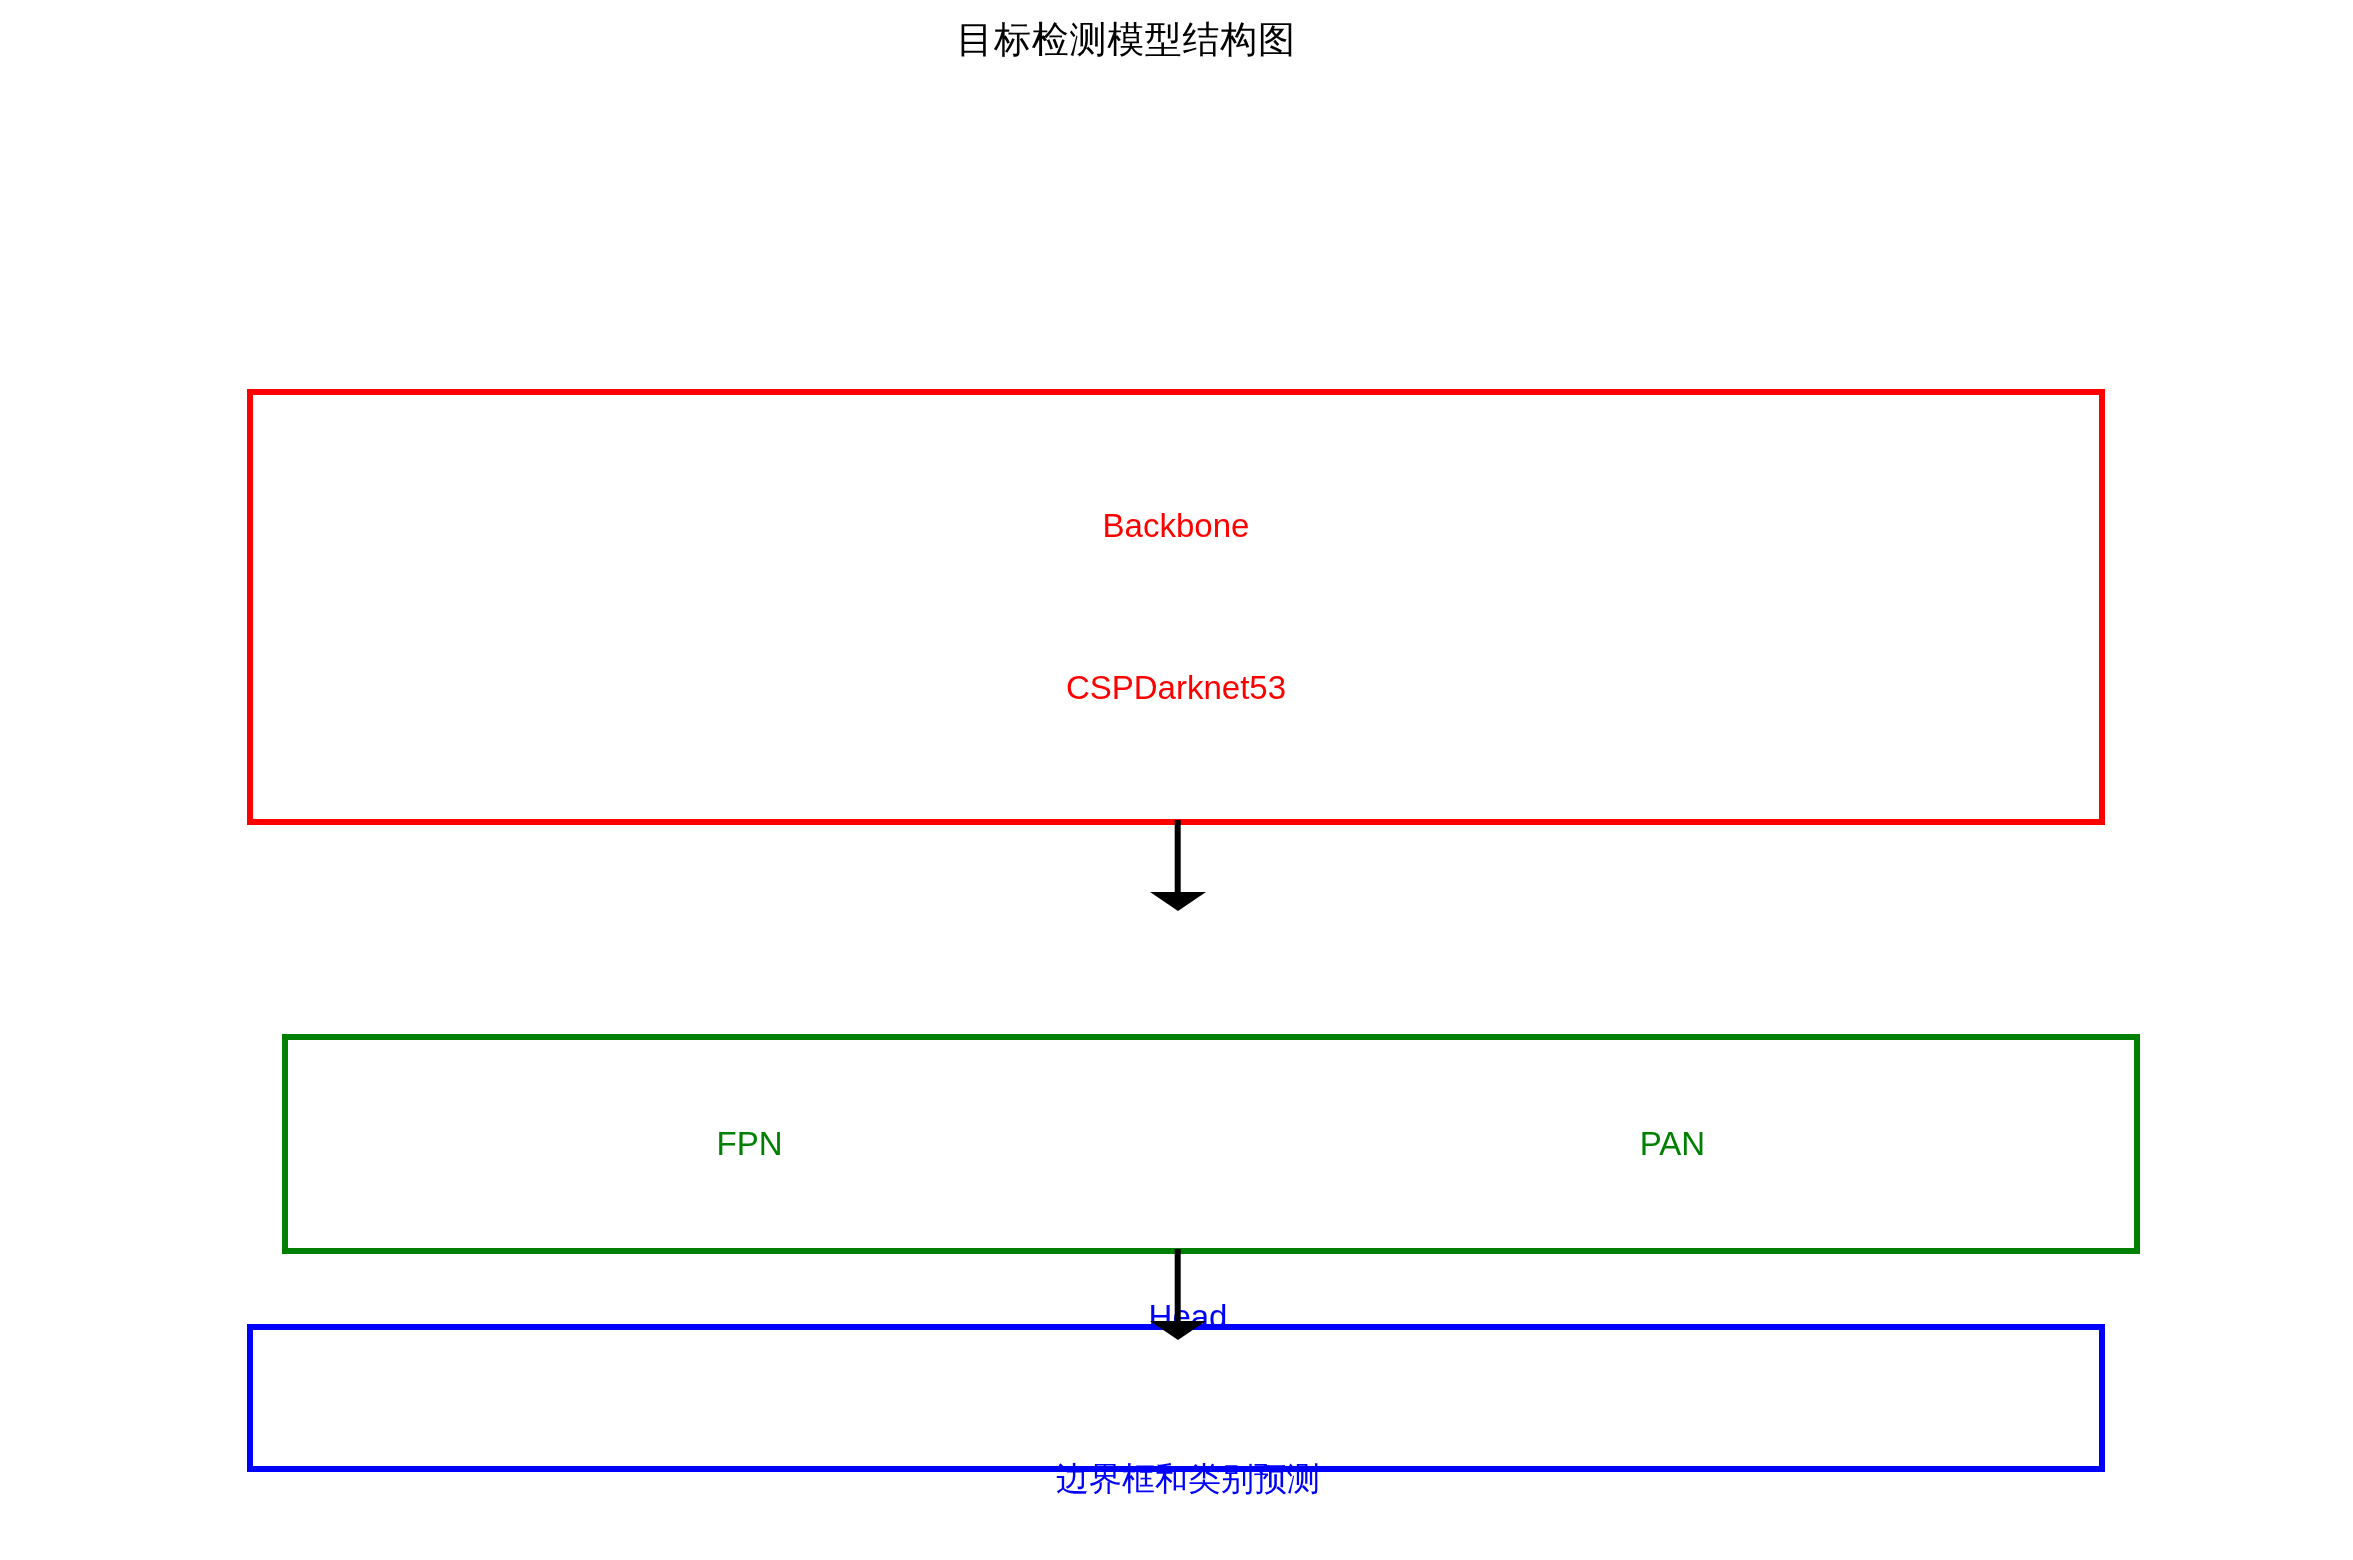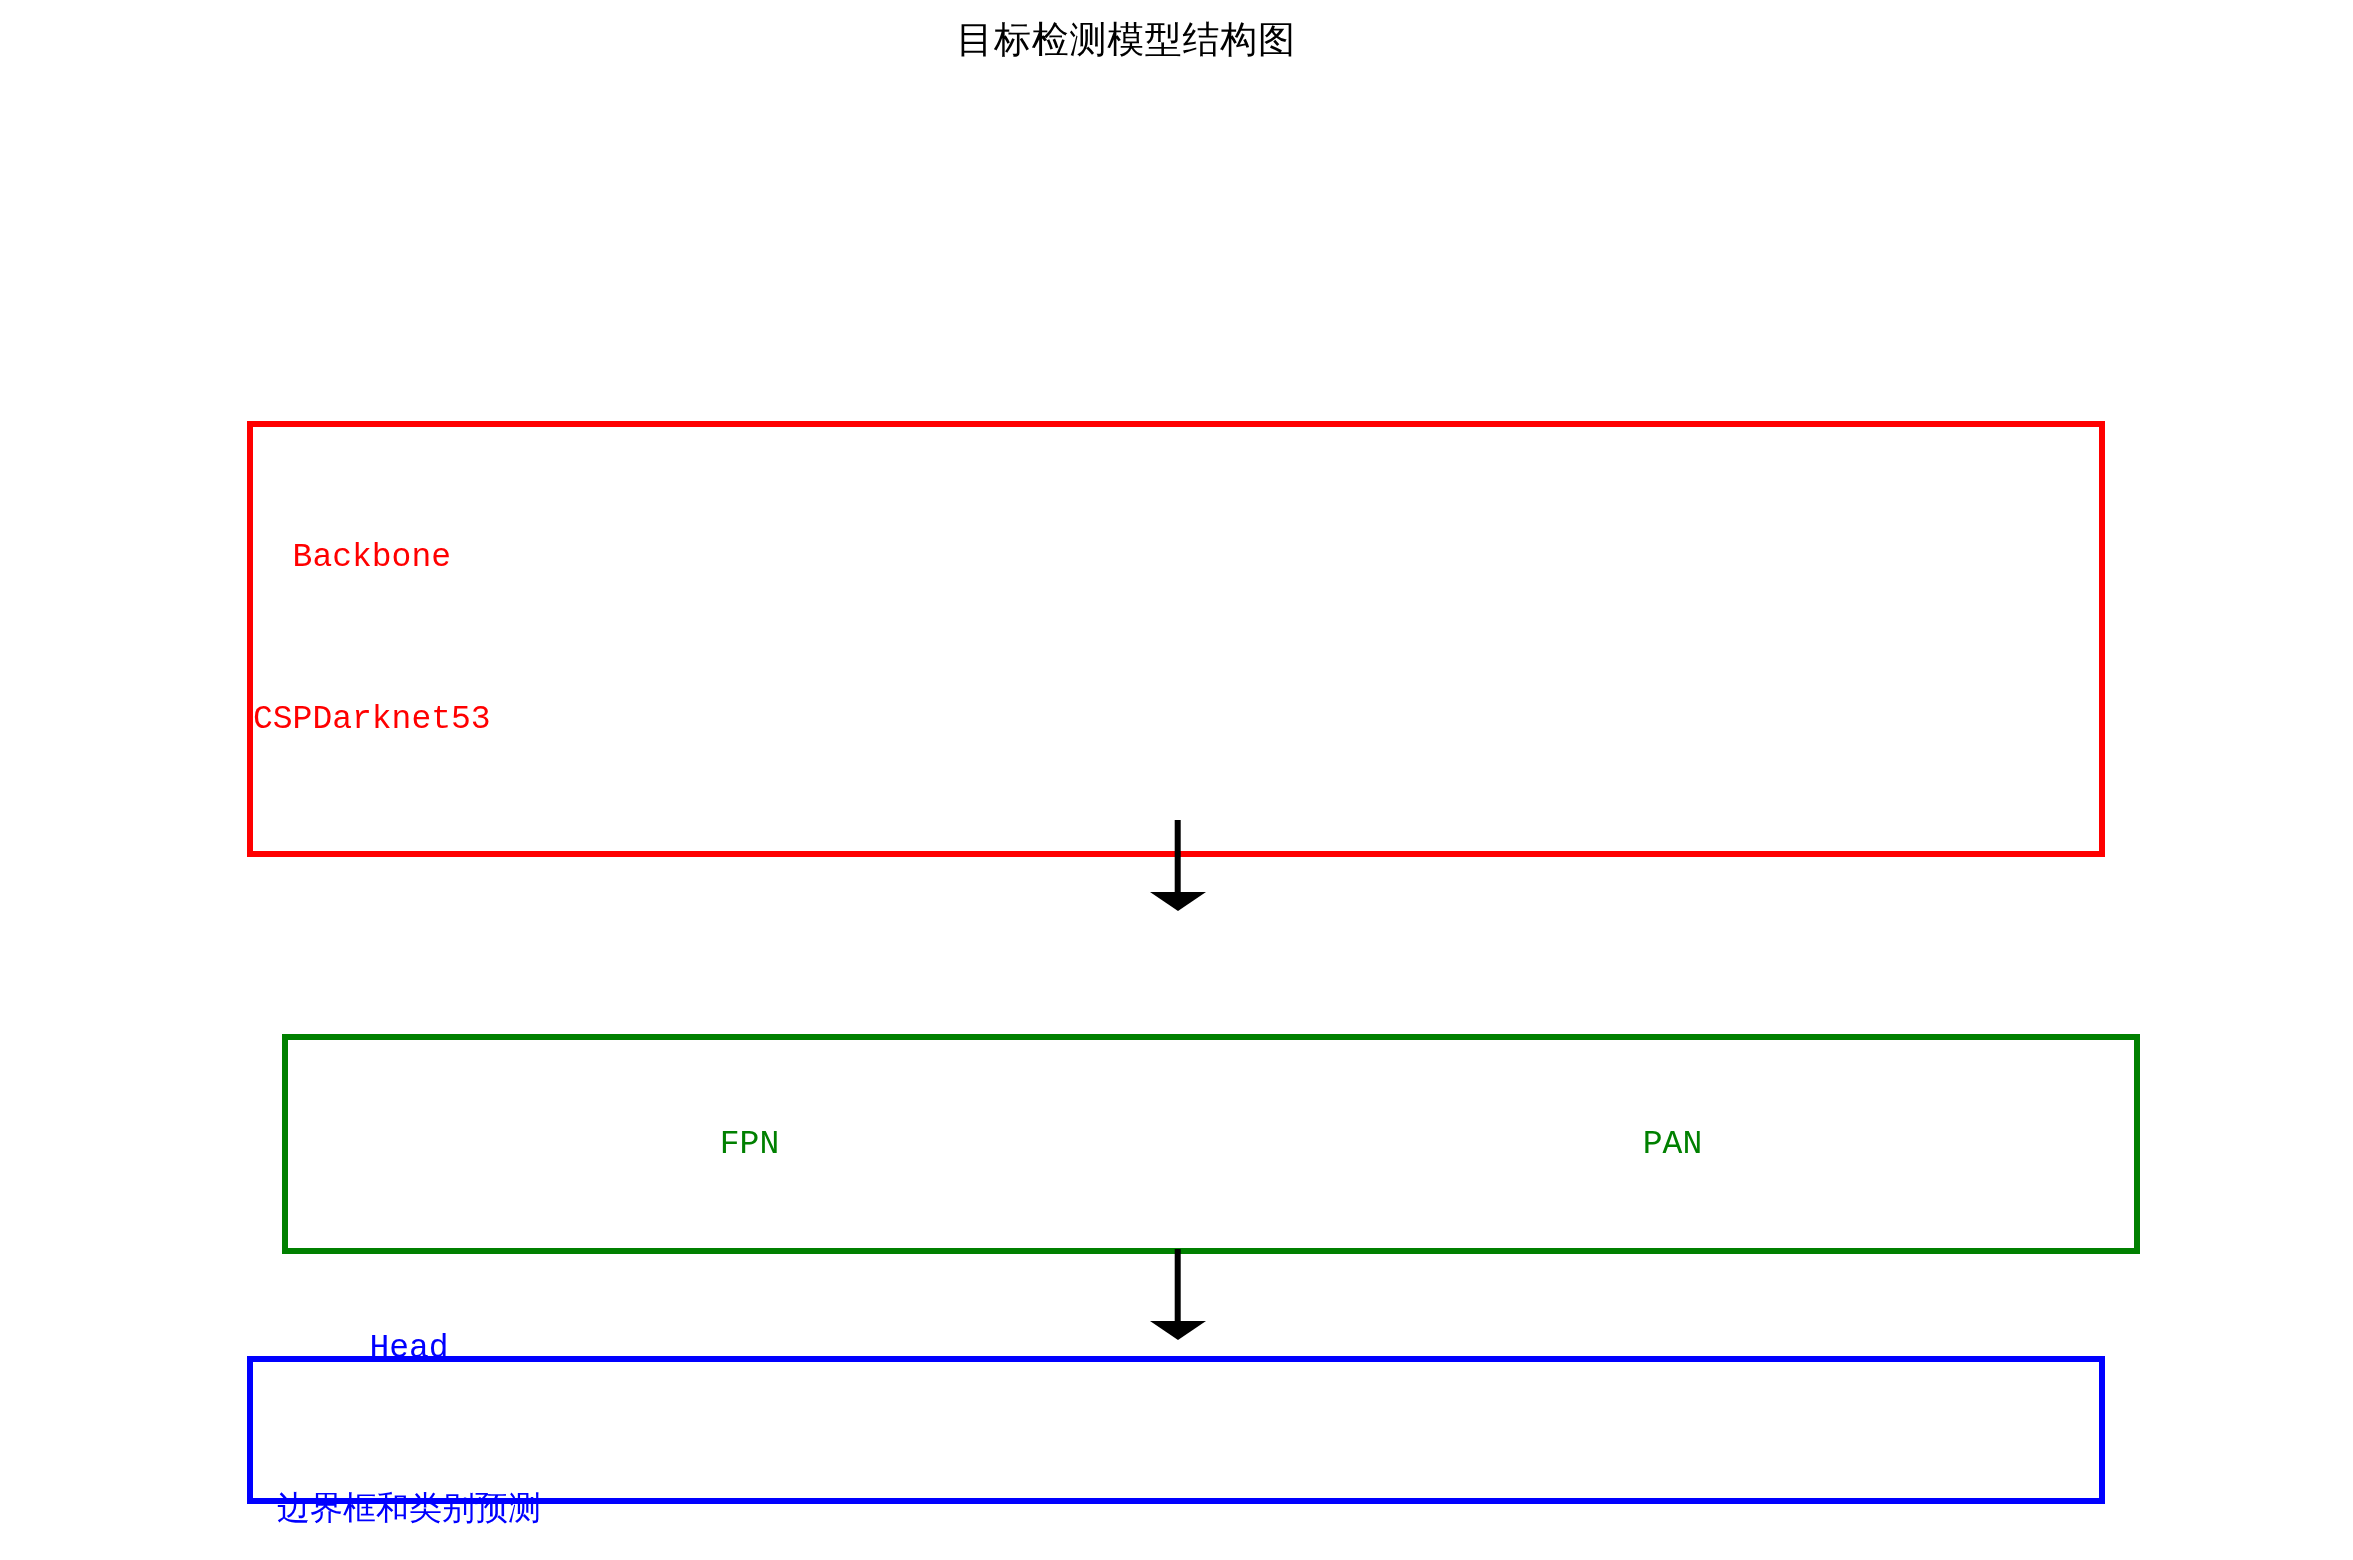--- a/index.html
+++ b/index.html
@@ -6,21 +6,21 @@
     margin: 0;
     padding: 0;
     background: #ffffff;
   }
   #canvas {
     position: relative;
     width: 2252px;
     height: 1561px;
     background: #ffffff;
     overflow: hidden;
-    font-family: Liberation Mono, monospace;
+    font-family: Liberation Sans, sans-serif;
   }
   .title {
     position: absolute;
     left: 0;
     right: 0;
     top: 14.5px;
     text-align: center;
     font-size: 37px;
     font-weight: 500;
     color: #000000;
@@ -32,22 +32,21 @@
     left: 247px;
     width: 1858px;
     border: 6px solid var(--c, #000000);
     color: var(--c, #000000);
     background: #ffffff;
     z-index: 1;
   }
   .box.center {
     display: flex;
     align-items: center;
-    justify-content: flex-start;
-    margin-top: 32px;
+    justify-content: center;
   }
   .box-label {
     text-align: center;
     font-size: 33px;
     line-height: 1.64;
     white-space: pre;
   }
   #backbone-box { top: 389px;  height: 436px; }
   #neck-box     { top: 1034px; height: 220px; display: flex; margin-left: 35px; }
   #head-box     { top: 1324px; height: 148px; padding-left: 24px; }

